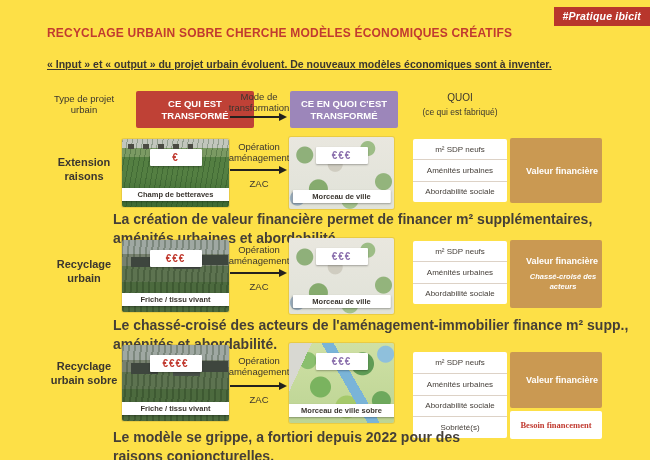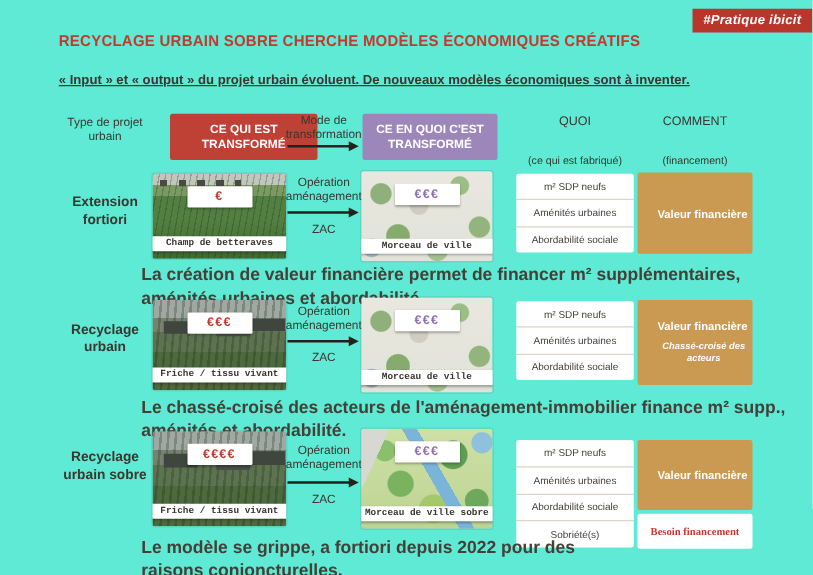--- a/index.html
+++ b/index.html
@@ -1,18 +1,18 @@
 <!DOCTYPE html>
 <html><head>
 <meta charset="utf-8">
 <style>
   html,body{margin:0;padding:0;}
   .canvas{
     position:relative;width:650px;height:460px;overflow:hidden;
-    background:#5eead4;
+    background:#fde047;
     font-family:"Liberation Sans",sans-serif;
     color:#3b362f;
   }
   .abs{position:absolute;}
 
   
   .badge{
     position:absolute;top:7px;right:0;
     background:#b8362c;color:#fff;
     font-weight:bold;font-style:italic;font-size:10.5px;
@@ -31,21 +31,21 @@
   
   .colhead{font-size:9.5px;line-height:1.2;text-align:center;}
   .pillbox{
     display:flex;align-items:center;justify-content:center;text-align:center;
     color:#fff;font-weight:bold;font-size:9.5px;line-height:1.25;
     border-radius:2px;padding:2px 6px;box-sizing:border-box;
   }
   .pill-red{background:#bf4136;}
   .pill-purple{background:#9c86ba;}
   .colhead-main{font-weight:normal;font-size:10px;}
-  .colhead-sub{font-size:8.5px;margin-top:20px;}
+  .colhead-sub{font-size:8.5px;margin-top:4px;}
 
   
   .arrow{height:2px;background:#23211e;}
   .arrow::after{
     content:"";position:absolute;right:-7px;top:-3.5px;
     border-left:8px solid #23211e;
     border-top:4.5px solid transparent;border-bottom:4.5px solid transparent;
   }
 
   
@@ -61,21 +61,20 @@
     padding:3px 7px;font-weight:bold;font-size:10px;letter-spacing:1px;
     border-radius:1px;box-shadow:0 1px 2px rgba(0,0,0,.3);
   }
   .euro-red{color:#c13a30;}
   .euro-purple{color:#8d72ae;}
   .cap{
     position:absolute;left:50%;transform:translateX(-50%);bottom:6px;
     background:#fff;padding:2px 20px;font-weight:bold;font-size:7.5px;
     white-space:nowrap;color:#3a352f;border-radius:1px;
     box-shadow:0 1px 2px rgba(0,0,0,.3);
-    font-family:Liberation Mono, monospace;
   }
 
   .img-field{
     background:
       repeating-linear-gradient(100deg, rgba(20,55,20,.28) 0 1px, transparent 1px 5px),
       linear-gradient(180deg,#c2c6bd 0 13%,#7b9a63 13% 26%,#547f42 26% 55%,#3e6a33 100%);
   }
   .img-field::before{
     content:"";position:absolute;left:6%;top:7%;width:60%;height:5px;
     background:repeating-linear-gradient(90deg,#4a4a42 0 6px,transparent 6px 15px);
@@ -149,27 +148,23 @@
 
   <div class="colhead abs" style="left:44px;top:93px;width:80px;">Type de projet urbain</div>
   <div class="pillbox pill-red abs" style="left:136px;top:91px;width:118px;height:37px;">CE QUI EST TRANSFORMÉ</div>
   <div class="colhead abs" style="left:226px;top:91px;width:66px;">Mode de transformation</div>
   <div class="arrow abs" style="left:230px;top:116px;width:50px;"></div>
   <div class="pillbox pill-purple abs" style="left:290px;top:91px;width:108px;height:37px;">CE EN QUOI C'EST TRANSFORMÉ</div>
   <div class="abs" style="left:413px;top:92px;width:94px;text-align:center;">
     <div class="colhead-main">QUOI</div>
     <div class="colhead-sub">(ce qui est fabriqué)</div>
   </div>
-  <div class="abs" style="left:504px;top:92px;width:104px;text-align:center;">
-    <div class="colhead-main">COMMENT</div>
-    <div class="colhead-sub">(financement)</div>
-  </div>
 
   <div>
-    <div class="row-label abs" style="left:42px;top:156px;width:84px;">Extension fortiori</div>
+    <div class="row-label abs" style="left:42px;top:156px;width:84px;">Extension raisons</div>
     <div class="img abs img-field" style="left:122px;top:139px;width:107px;height:68px;">
       <div class="euro euro-red">€</div>
       <div class="cap">Champ de betteraves</div>
     </div>
     <div class="mid-label abs" style="left:226px;top:141px;width:66px;">Opération aménagement</div>
     <div class="arrow abs" style="left:230px;top:169px;width:50px;"></div>
     <div class="mid-label abs" style="left:226px;top:178px;width:66px;">ZAC</div>
     <div class="img abs img-ville" style="left:289px;top:137px;width:105px;height:72px;">
       <div class="euro euro-purple">€€€</div>
       <div class="cap">Morceau de ville</div>

